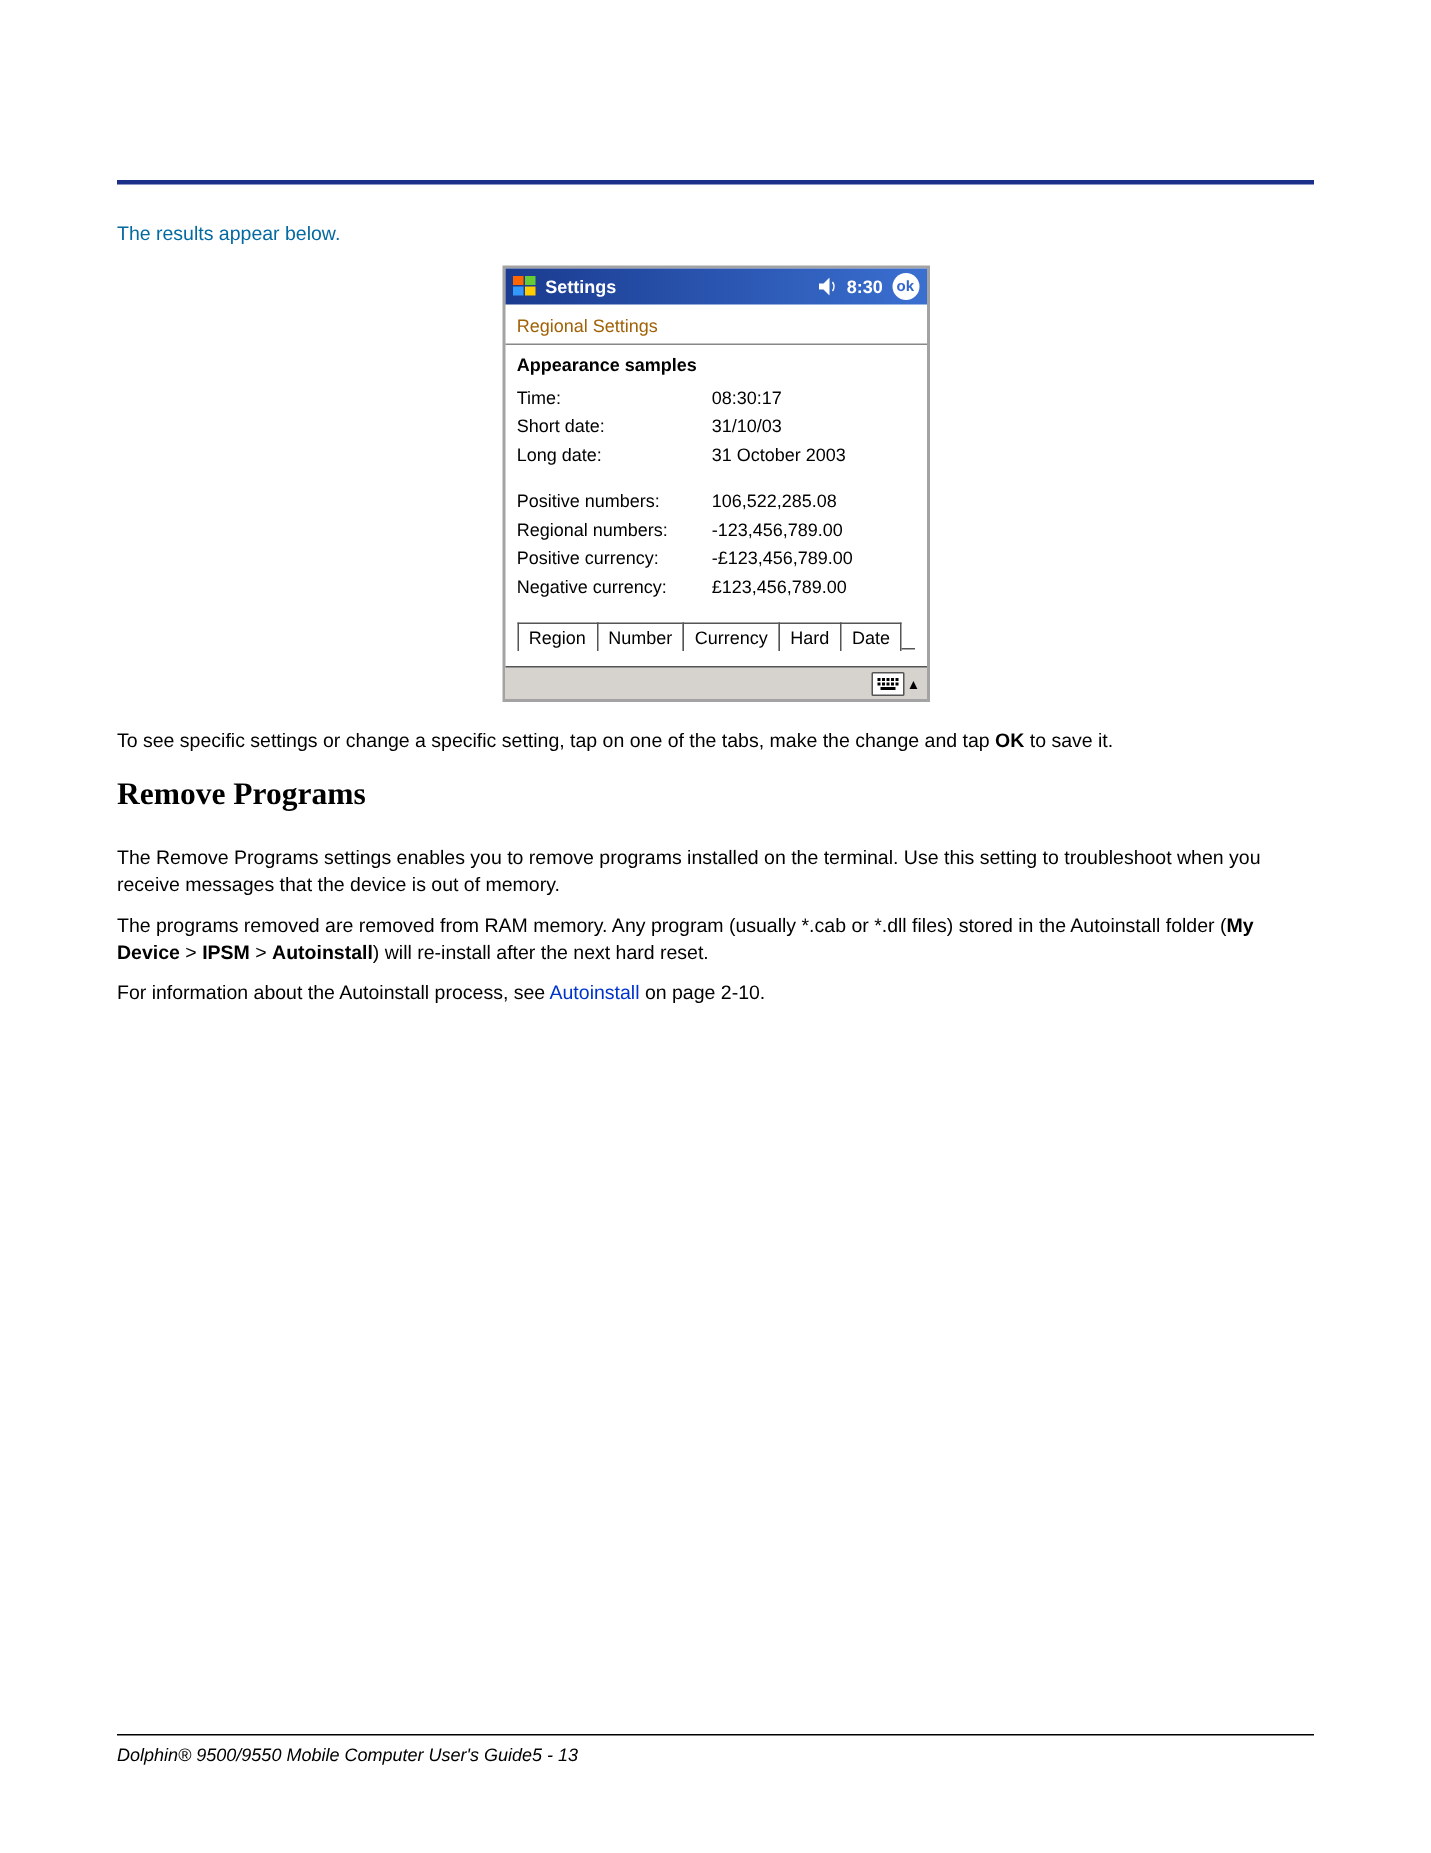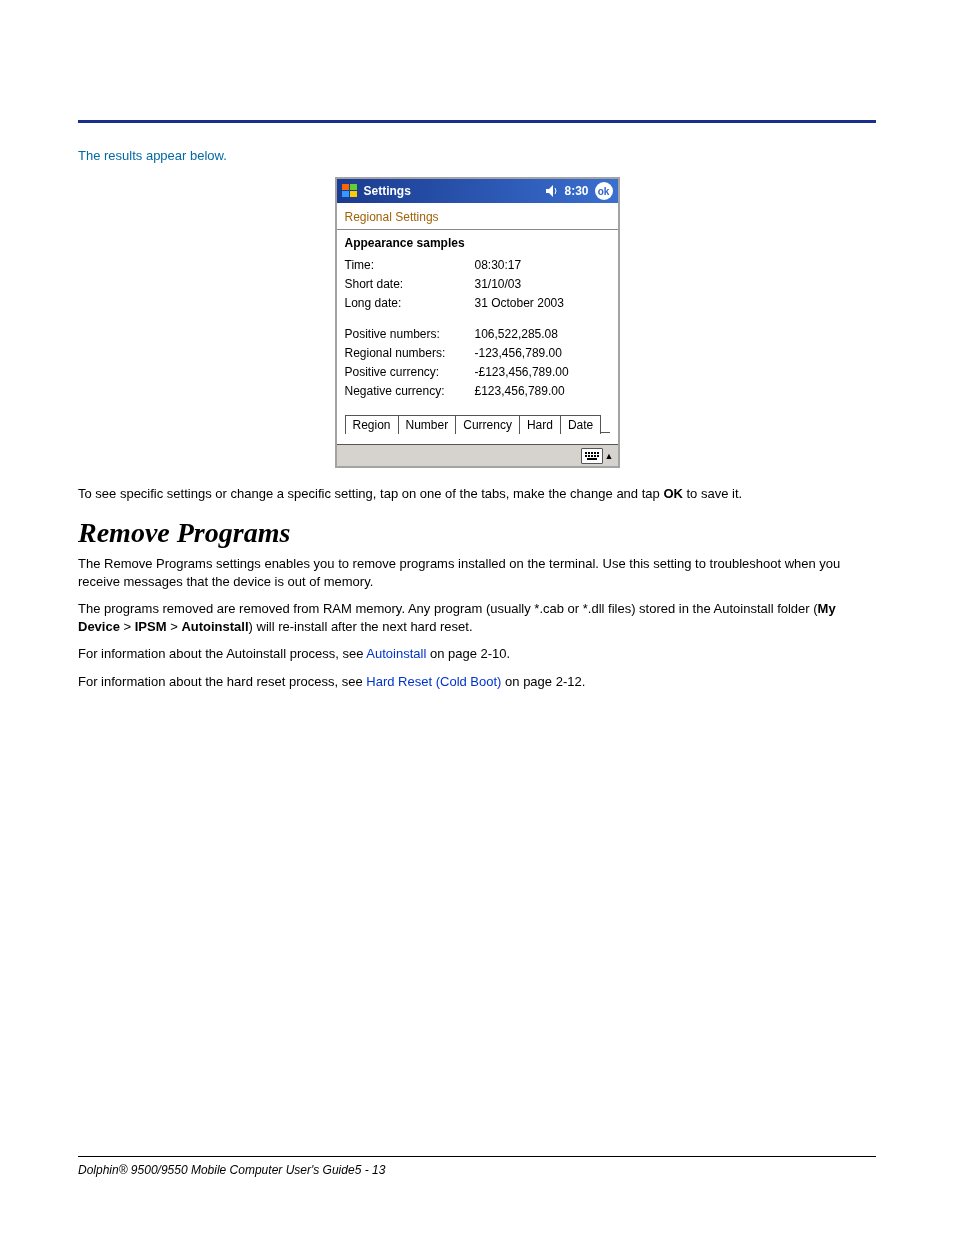--- a/index.html
+++ b/index.html
@@ -146,24 +146,23 @@
   }
   .sip-arrow {
     margin-left:2px; font-size:9px;
   }
   .caption {
     font-size: 13px;
     margin-bottom: 16px;
   }
   .heading2 {
     font-family: "Times New Roman", Times, serif;
-    font-style: italic;
     font-weight: bold;
-    font-size: 28px;
-    margin-bottom: 6px;
+    font-size: 21px;
+    margin-bottom: 21px;
   }
   .para {
     font-size: 13px;
     line-height: 1.35;
     margin-bottom: 10px;
   }
   .link { color: #0033cc; }
   .footer-rule {
     position: absolute;
     left: 78px; right: 78px;
@@ -294,23 +293,20 @@
   <p class="para">The Remove Programs settings enables you to remove programs installed on the terminal. Use this setting to troubleshoot when you receive messages that the device is out of memory.</p>
 
   <p class="para">
     <span>The programs removed are removed from RAM memory. Any program (usually *.cab or *.dll files) stored in the Autoinstall folder (</span><b>My Device</b><span> &gt; </span><b>IPSM</b><span> &gt; </span><b>Autoinstall</b><span>) will re-install after the next hard reset.</span>
   </p>
 
   <p class="para">
     <span>For information about the Autoinstall process, see </span><span class="link">Autoinstall</span><span> on page 2-10.</span>
   </p>
 
-  <p class="para">
-    <span>For information about the hard reset process, see </span><span class="link">Hard Reset (Cold Boot)</span><span> on page 2-12.</span>
-  </p>
 
 </div>
 
 <div class="footer-rule"></div>
 <div class="footer">
   <span>Dolphin® 9500/9550 Mobile Computer User's Guide</span>
   <span>5 - 13</span>
 </div>
 
 </body></html>

